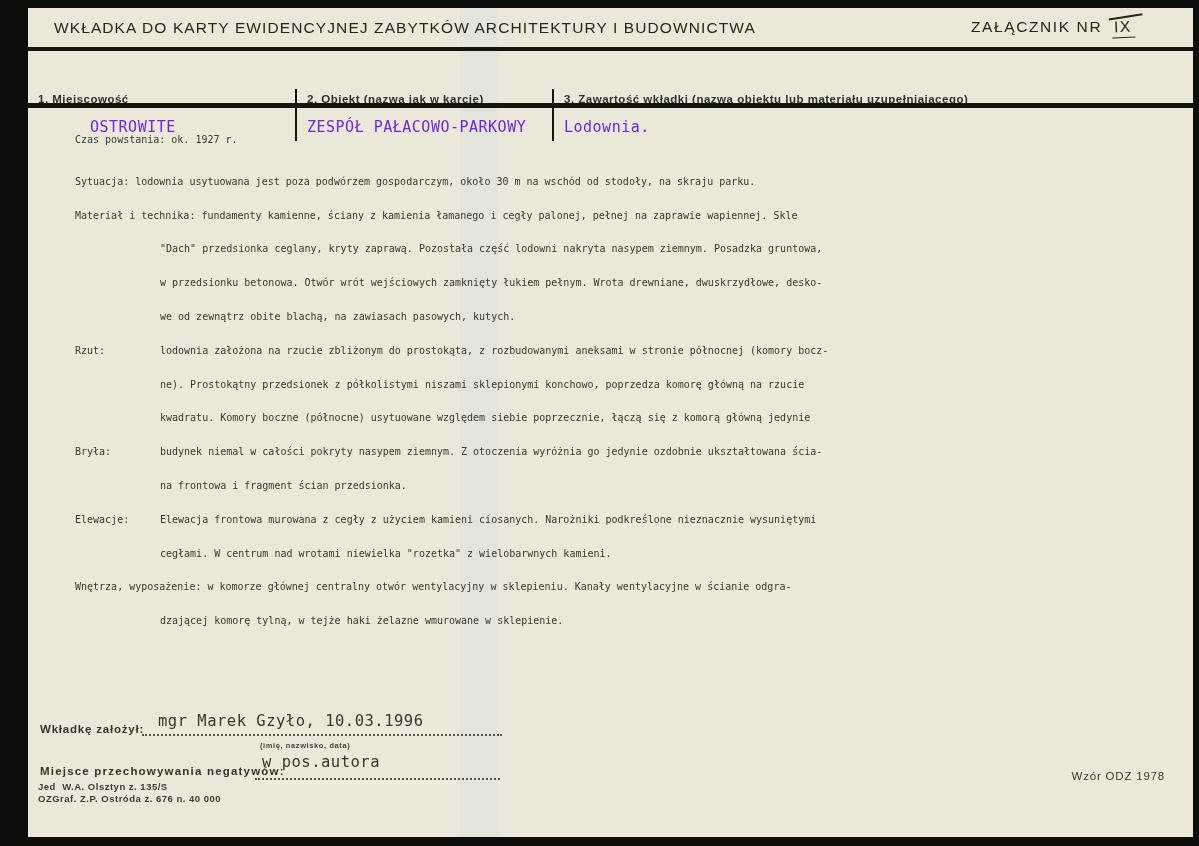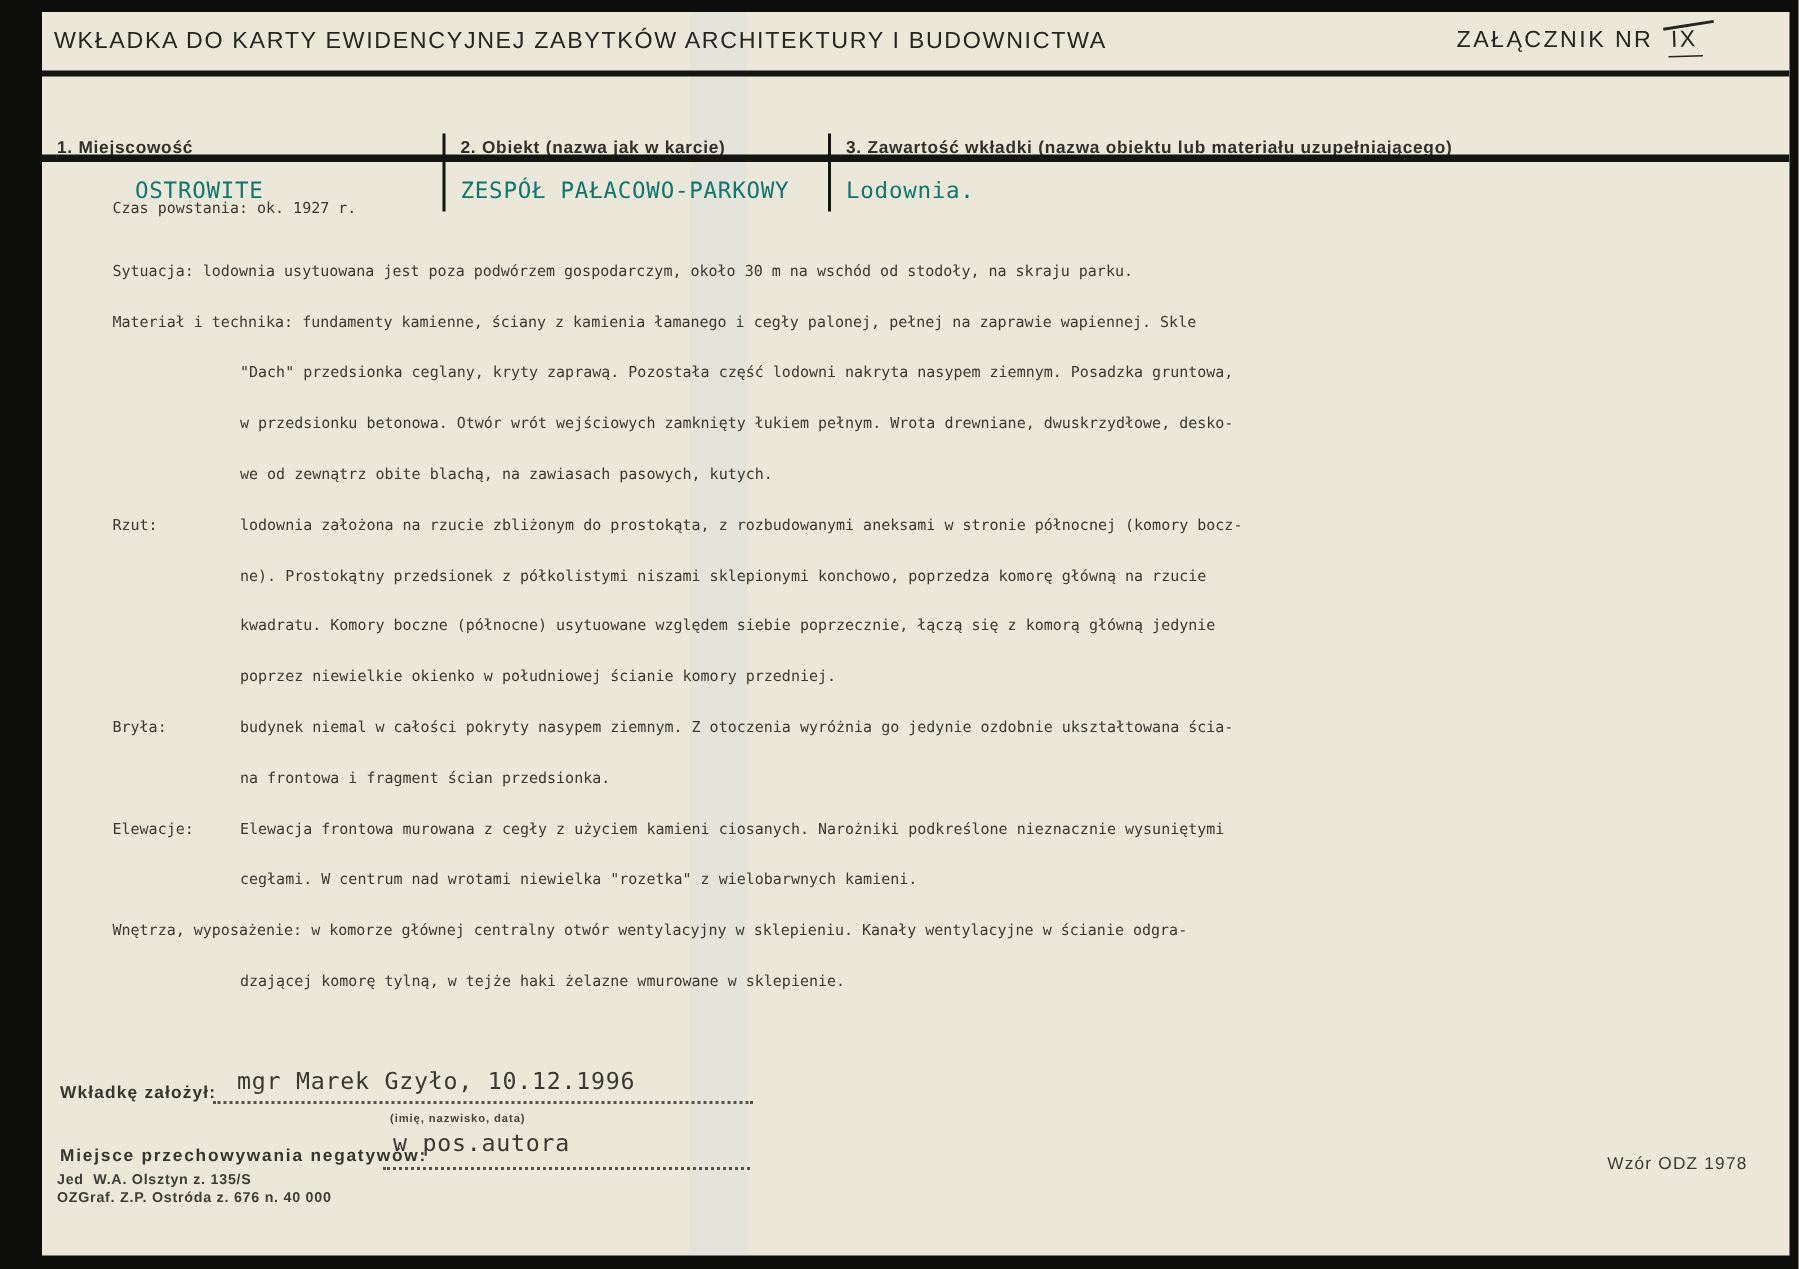--- a/index.html
+++ b/index.html
@@ -20,21 +20,21 @@
   }
   .scan-stripe{
     position:absolute;top:0;bottom:0;left:432px;width:38px;
     background:rgba(195,212,224,0.16);
     pointer-events:none;
   }
   
   .hdr{
     position:absolute;top:0;left:0;right:0;height:39px;
     display:flex;align-items:center;justify-content:space-between;
-    padding:0 58px 0 8px;box-sizing:border-box;
+    padding:0 58px 0 26px;box-sizing:border-box;
   }
   .hdr-title{
     font-size:15.5px;letter-spacing:1.1px;color:#26261f;font-weight:400;
   }
   .hdr-attach{
     font-size:15.5px;letter-spacing:1.6px;color:#26261f;white-space:nowrap;
   }
   .attach-no{
     display:inline-block;position:relative;margin-left:4px;
     transform:rotate(-2deg);
@@ -60,21 +60,21 @@
     border-left:2px solid #15150f;
   }
   .cell:first-child{border-left:none;}
   .cell-label{
     font-size:11.5px;letter-spacing:0.5px;color:#30302a;font-weight:bold;
     white-space:nowrap;
   }
   .cell-value{
     position:absolute;bottom:5px;left:10px;
     font-family:"DejaVu Sans Mono","Liberation Mono",monospace;
-    font-size:15px;color:#0f766e;letter-spacing:0.5px;white-space:nowrap;
+    font-size:15px;color:#6d28d9;letter-spacing:0.5px;white-space:nowrap;
   }
   .cell-1 .cell-value{left:62px;}
   
   .doc{
     position:absolute;top:100px;left:0;right:0;
     padding:15px 0 0 47px;
     font-family:"DejaVu Sans Mono","Liberation Mono",monospace;
     font-size:10px;color:#3a382f;
   }
   .line{position:relative;height:33.8px;line-height:33.8px;}
@@ -168,23 +168,20 @@
         <span class="lbl">Rzut:</span>
         <span class="txt cont">lodownia założona na rzucie zbliżonym do prostokąta, z rozbudowanymi aneksami w stronie północnej (komory bocz-</span>
       </div>
       <div class="line">
         <span class="txt cont">ne). Prostokątny przedsionek z półkolistymi niszami sklepionymi konchowo, poprzedza komorę główną na rzucie</span>
       </div>
       <div class="line">
         <span class="txt cont">kwadratu. Komory boczne (północne) usytuowane względem siebie poprzecznie, łączą się z komorą główną jedynie</span>
       </div>
       <div class="line">
-        <span class="txt cont">poprzez niewielkie okienko w południowej ścianie komory przedniej.</span>
-      </div>
-      <div class="line">
         <span class="lbl">Bryła:</span>
         <span class="txt cont">budynek niemal w całości pokryty nasypem ziemnym. Z otoczenia wyróżnia go jedynie ozdobnie ukształtowana ścia-</span>
       </div>
       <div class="line">
         <span class="txt cont">na frontowa i fragment ścian przedsionka.</span>
       </div>
       <div class="line">
         <span class="lbl">Elewacje:</span>
         <span class="txt cont">Elewacja frontowa murowana z cegły z użyciem kamieni ciosanych. Narożniki podkreślone nieznacznie wysuniętymi</span>
       </div>
@@ -194,21 +191,21 @@
       <div class="line">
         <span class="txt">Wnętrza, wyposażenie: w komorze głównej centralny otwór wentylacyjny w sklepieniu. Kanały wentylacyjne w ścianie odgra-</span>
       </div>
       <div class="line">
         <span class="txt cont">dzającej komorę tylną, w tejże haki żelazne wmurowane w sklepienie.</span>
       </div>
     </div>
 
   <div class="ftr">
     <span class="f-label founder-label">Wkładkę założył:</span>
-    <span class="f-typed founder-value">mgr Marek Gzyło, 10.12.1996</span>
+    <span class="f-typed founder-value">mgr Marek Gzyło, 10.03.1996</span>
     <span class="dots dots-1"></span>
     <span class="founder-caption">(imię, nazwisko, data)</span>
     <span class="f-typed negatives-value">w pos.autora</span>
     <span class="f-label negatives-label">Miejsce przechowywania negatywów:</span>
     <span class="dots dots-2"></span>
     <span class="print-info"><span>Jed  W.A. Olsztyn z. 135/S</span><br><span>OZGraf. Z.P. Ostróda z. 676 n. 40 000</span></span>
     <span class="form-mark">Wzór ODZ 1978</span>
   </div>
 </div>
 

